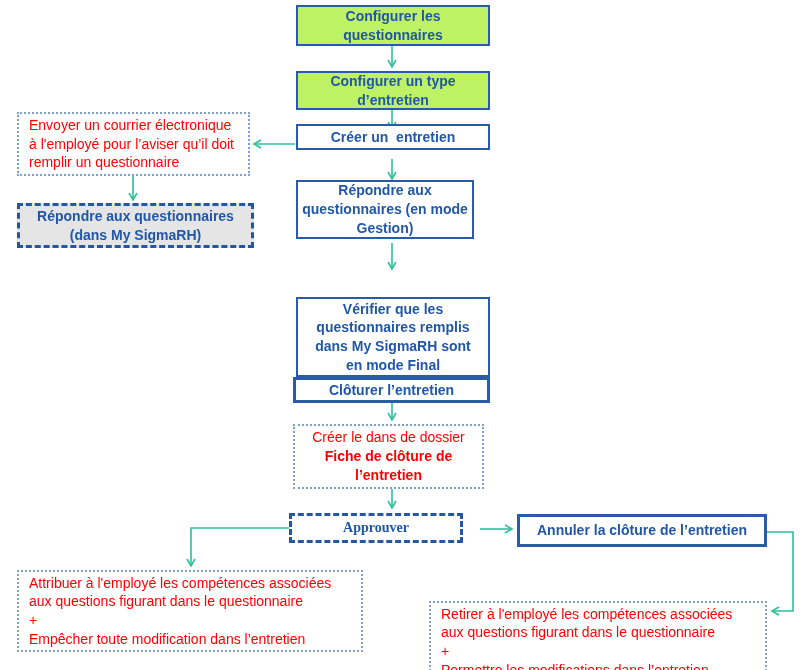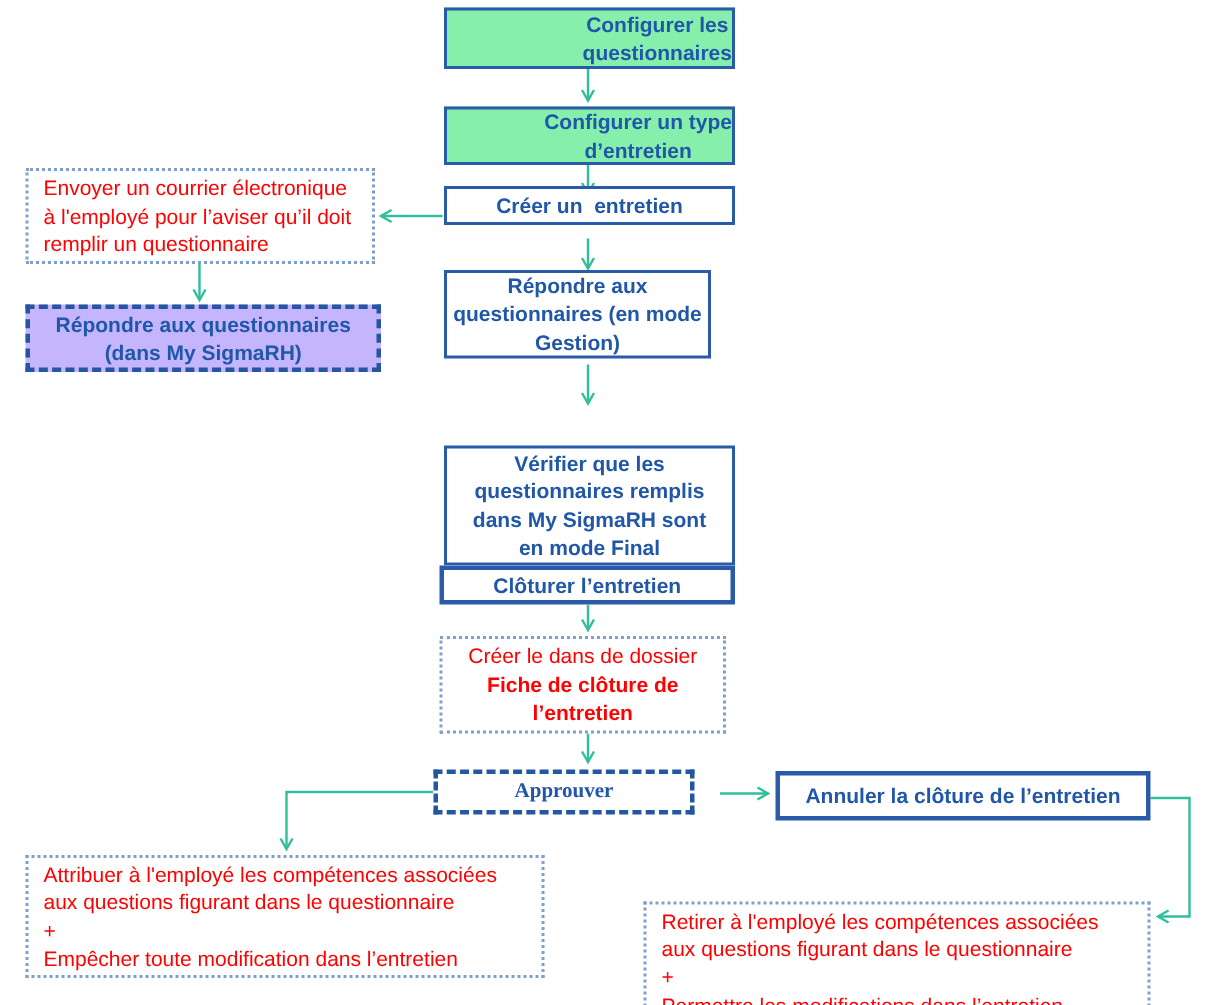--- a/index.html
+++ b/index.html
@@ -8,24 +8,24 @@
     font-family:"Liberation Sans",sans-serif;
   }
   .arrows{position:absolute;left:0;top:0;width:810px;height:670px;pointer-events:none;}
   .node{
     position:absolute;box-sizing:border-box;
     display:flex;flex-direction:column;align-items:center;justify-content:center;
     text-align:center;white-space:pre-line;line-height:1.34;
   }
   .blue-solid{border:2px solid #2A5BA8;background:#ffffff;color:#2057A8;font-weight:bold;font-size:14px;}
   .thick{border-width:3px;}
-  .yellow{background:#86efac;align-items:flex-end;}
+  .yellow{background:#bef264;}
   .dotted{border:2px dotted #7FA0CE;background:#ffffff;color:#FF0000;font-size:14px;font-weight:normal;}
   .blue-dashed{border:3px dashed #2456A3;background:#ffffff;color:#2057A8;font-weight:bold;font-size:14px;}
-  .gray-fill{background:#c4b5fd;}
+  .gray-fill{background:#e5e5e5;}
   .left-align{align-items:flex-start;text-align:left;padding:3px 10px;justify-content:center;}
   .emphasis{font-weight:bold;}
 </style>
 </head>
 <body>
 
 <div class="canvas">
 
   <svg class="arrows" viewBox="0 0 810 670">
     <defs>

